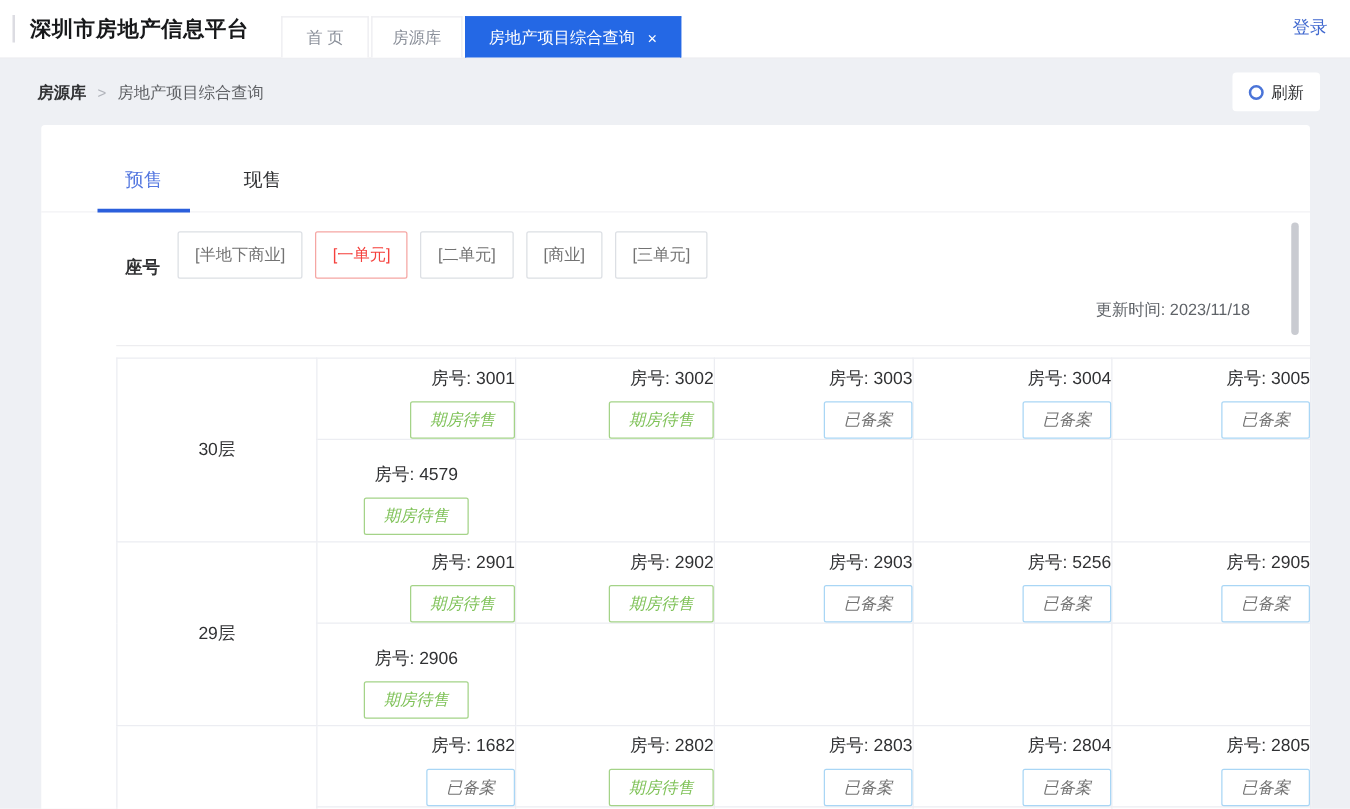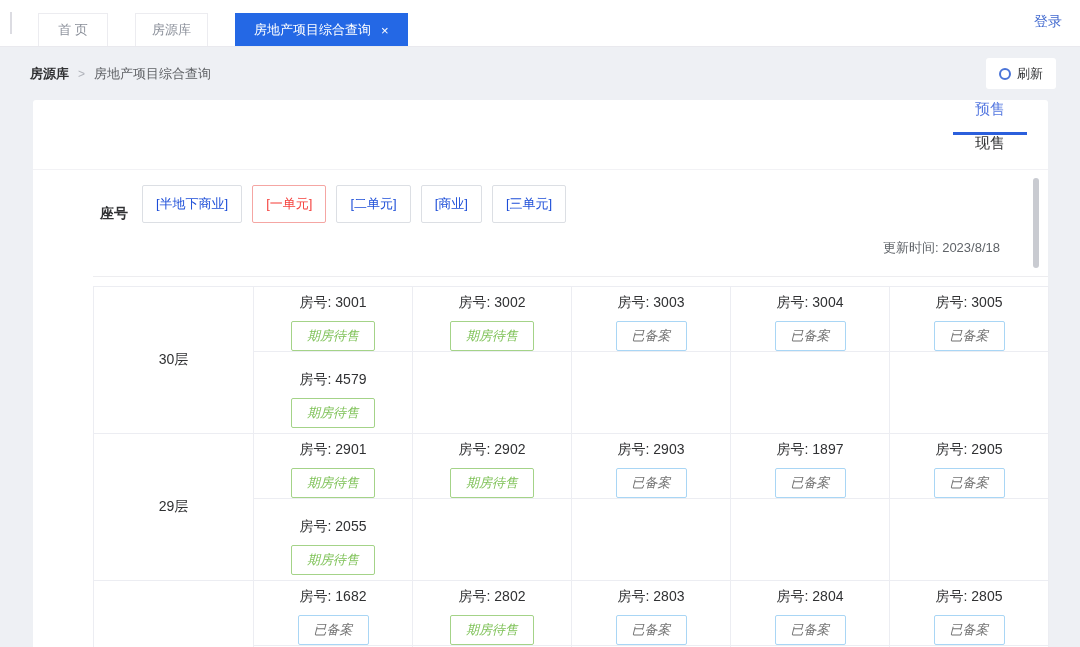--- a/index.html
+++ b/index.html
@@ -6,21 +6,21 @@
   html,body { width:1080px; height:647px; overflow:hidden; }
   body {
     font-family:"Liberation Sans","DejaVu Sans",sans-serif;
     background:#eef0f4; position:relative;
   }
   
   .header { height:47px; background:#fff; border-bottom:1px solid #e9e9ee;
     display:flex; align-items:center; position:relative; }
   .header-accent { width:2px; height:22px; background:#dcdce2; margin-left:10px; }
   .header-title { font-size:17px; font-weight:bold; color:#17181a; margin-left:12px; letter-spacing:0.5px; }
-  .nav-tabs { display:flex; align-self:flex-end; margin-left:26px; height:33px;gap:25px; }
+  .nav-tabs { display:flex; align-self:flex-end; margin-left:26px; height:33px; }
   .nav-tab { min-width:70px; padding:0 16px; display:flex; align-items:center; justify-content:center;
     font-size:13px; color:#8b909a; background:#fff; border:1px solid #ececf0; border-bottom:none;
     margin-right:2px; cursor:pointer; white-space:nowrap; }
   .nav-tab.active { background:#2468e5; border-color:#2468e5; color:#fff; padding:0 18px; }
   .nav-tab .close { margin-left:10px; font-size:13px; }
   .login { position:absolute; right:18px; top:13px; color:#4169cf; font-size:14px; cursor:pointer;text-align:right; }
   
   .crumb-row { height:53px; position:relative; display:flex; align-items:center; }
   .breadcrumb { margin-left:30px; font-size:13px; display:flex; align-items:center; }
   .crumb-root { color:#303133; font-weight:bold; }
@@ -28,53 +28,54 @@
   .crumb-current { color:#606266; }
   .refresh-btn { position:absolute; right:24px; top:11px; height:31px; background:#fff;
     border:none; border-radius:3px; display:flex; align-items:center; padding:0 13px;
     font-size:13px; color:#303133; cursor:pointer; font-family:inherit; }
   .refresh-icon { width:12px; height:12px; border:2px solid #4a74d8; border-radius:50%;
     margin-right:6px; display:inline-block; }
   
   .card { position:absolute; left:33px; right:32px; top:100px; height:700px;
     background:#fff; border-radius:3px; }
   .panel-tabs { display:flex; align-items:flex-end; padding-left:45px; height:70px;
-    border-bottom:1px solid #f2f2f5;flex-direction:column; }
+    border-bottom:1px solid #f2f2f5; }
   .panel-tab { font-size:15px; color:#303133; padding:0 22px 15px; margin-right:21px;
     position:relative; cursor:pointer; }
   .panel-tab.active { color:#5578e0; }
   .panel-tab.active::after { content:""; position:absolute; left:0; right:0; bottom:-1px;
     height:3px; background:#2b5fdc; }
   .filter-row { display:flex; align-items:flex-end; padding-left:67px; margin-top:15px; }
   .filter-label { font-size:14px; font-weight:bold; color:#303133; margin-right:4px; }
-  .filter-opt { border:1px solid #dcdfe4; background:#fff; color:#1d4ed8; font-size:13px;
+  .filter-opt { border:1px solid #dcdfe4; background:#fff; color:#737373; font-size:13px;
     padding:9px 13px; margin-left:10px; border-radius:2px; cursor:pointer; font-family:inherit; white-space:nowrap; }
   .filter-opt.selected { color:#f5413d; border-color:#f5a6a3; }
   .update-time { text-align:right; padding-right:48px; margin-top:16px;
     font-size:13px; color:#5f6368; }
   .table-wrap { margin-left:60px; margin-top:19px; border-top:1px solid #ededf0; padding-top:9px; }
   table { border-collapse:collapse; width:955px; table-layout:fixed; }
   td { border:1px solid #ecedf2; background:#fff; }
   td.floor-cell { width:160px; text-align:center; font-size:14px; color:#303133; vertical-align:middle; }
   td.room-cell { width:159px; text-align:center; vertical-align:top; }
-  tr.row-a td.room-cell { height:62px; padding-top:7px; }
+  tr.row-a td.room-cell { height:62px; padding-top:7px;text-align:right; }
   tr.row-b td.room-cell { height:82px; padding-top:19px; }
   .room-no { font-size:14px; color:#303133; margin-bottom:9px; }
   .badge { display:inline-block; font-size:13px; padding:5px 15px; border-radius:2px;
     border:1px solid; background:#fff; cursor:pointer;font-style:italic; }
   .badge.green { color:#7fc258; border-color:#a4d388; }
   .badge.blue  { color:#737373; border-color:#a9d6f5; }
   .scroll-thumb { position:absolute; right:9px; top:78px; width:6px; height:90px;
     background:#c9cbd1; border-radius:3px; }
 </style>
 </head>
 <body>
 
 <div class="header">
   <div class="header-accent"></div>
+  <div class="header-title">深圳市房地产信息平台</div>
   <div class="nav-tabs">
       <div class="nav-tab">
         <span>首 页</span>
       </div>
       <div class="nav-tab">
         <span>房源库</span>
       </div>
       <div class="nav-tab active">
         <span>房地产项目综合查询</span>
         <span class="close">×</span>
@@ -101,21 +102,21 @@
       <div class="panel-tab">现售</div>
     </div>
 
   <div class="filter-row">
     <span class="filter-label">座号</span>
     <span id="filter-options"><button class="filter-opt">[半地下商业]</button><button class="filter-opt selected">[一单元]</button><button class="filter-opt">[二单元]</button><button class="filter-opt">[商业]</button><button class="filter-opt">[三单元]</button></span>
   </div>
 
   <div class="update-time">
     <span>更新时间:</span>
-    <span>2023/8/18</span>
+    <span>2023/11/18</span>
   </div>
 
   <div class="table-wrap">
     <table>
       <tbody id="table-body">
           <tr class="row-a">
             <td class="floor-cell" rowspan="2">30层</td>
             <td class="room-cell"><div class="room-no">房号: 3001</div><span class="badge green">期房待售</span></td>
             <td class="room-cell"><div class="room-no">房号: 3002</div><span class="badge green">期房待售</span></td>
             <td class="room-cell"><div class="room-no">房号: 3003</div><span class="badge blue">已备案</span></td>
@@ -127,25 +128,25 @@
             <td class="room-cell"></td>
             <td class="room-cell"></td>
             <td class="room-cell"></td>
             <td class="room-cell"></td>
           </tr>
           <tr class="row-a">
             <td class="floor-cell" rowspan="2">29层</td>
             <td class="room-cell"><div class="room-no">房号: 2901</div><span class="badge green">期房待售</span></td>
             <td class="room-cell"><div class="room-no">房号: 2902</div><span class="badge green">期房待售</span></td>
             <td class="room-cell"><div class="room-no">房号: 2903</div><span class="badge blue">已备案</span></td>
-            <td class="room-cell"><div class="room-no">房号: 1897</div><span class="badge blue">已备案</span></td>
+            <td class="room-cell"><div class="room-no">房号: 5256</div><span class="badge blue">已备案</span></td>
             <td class="room-cell"><div class="room-no">房号: 2905</div><span class="badge blue">已备案</span></td>
           </tr>
           <tr class="row-b">
-            <td class="room-cell"><div class="room-no">房号: 2055</div><span class="badge green">期房待售</span></td>
+            <td class="room-cell"><div class="room-no">房号: 2906</div><span class="badge green">期房待售</span></td>
             <td class="room-cell"></td>
             <td class="room-cell"></td>
             <td class="room-cell"></td>
             <td class="room-cell"></td>
           </tr>
           <tr class="row-a">
             <td class="floor-cell" rowspan="2">28层</td>
             <td class="room-cell"><div class="room-no">房号: 1682</div><span class="badge blue">已备案</span></td>
             <td class="room-cell"><div class="room-no">房号: 2802</div><span class="badge green">期房待售</span></td>
             <td class="room-cell"><div class="room-no">房号: 2803</div><span class="badge blue">已备案</span></td>

